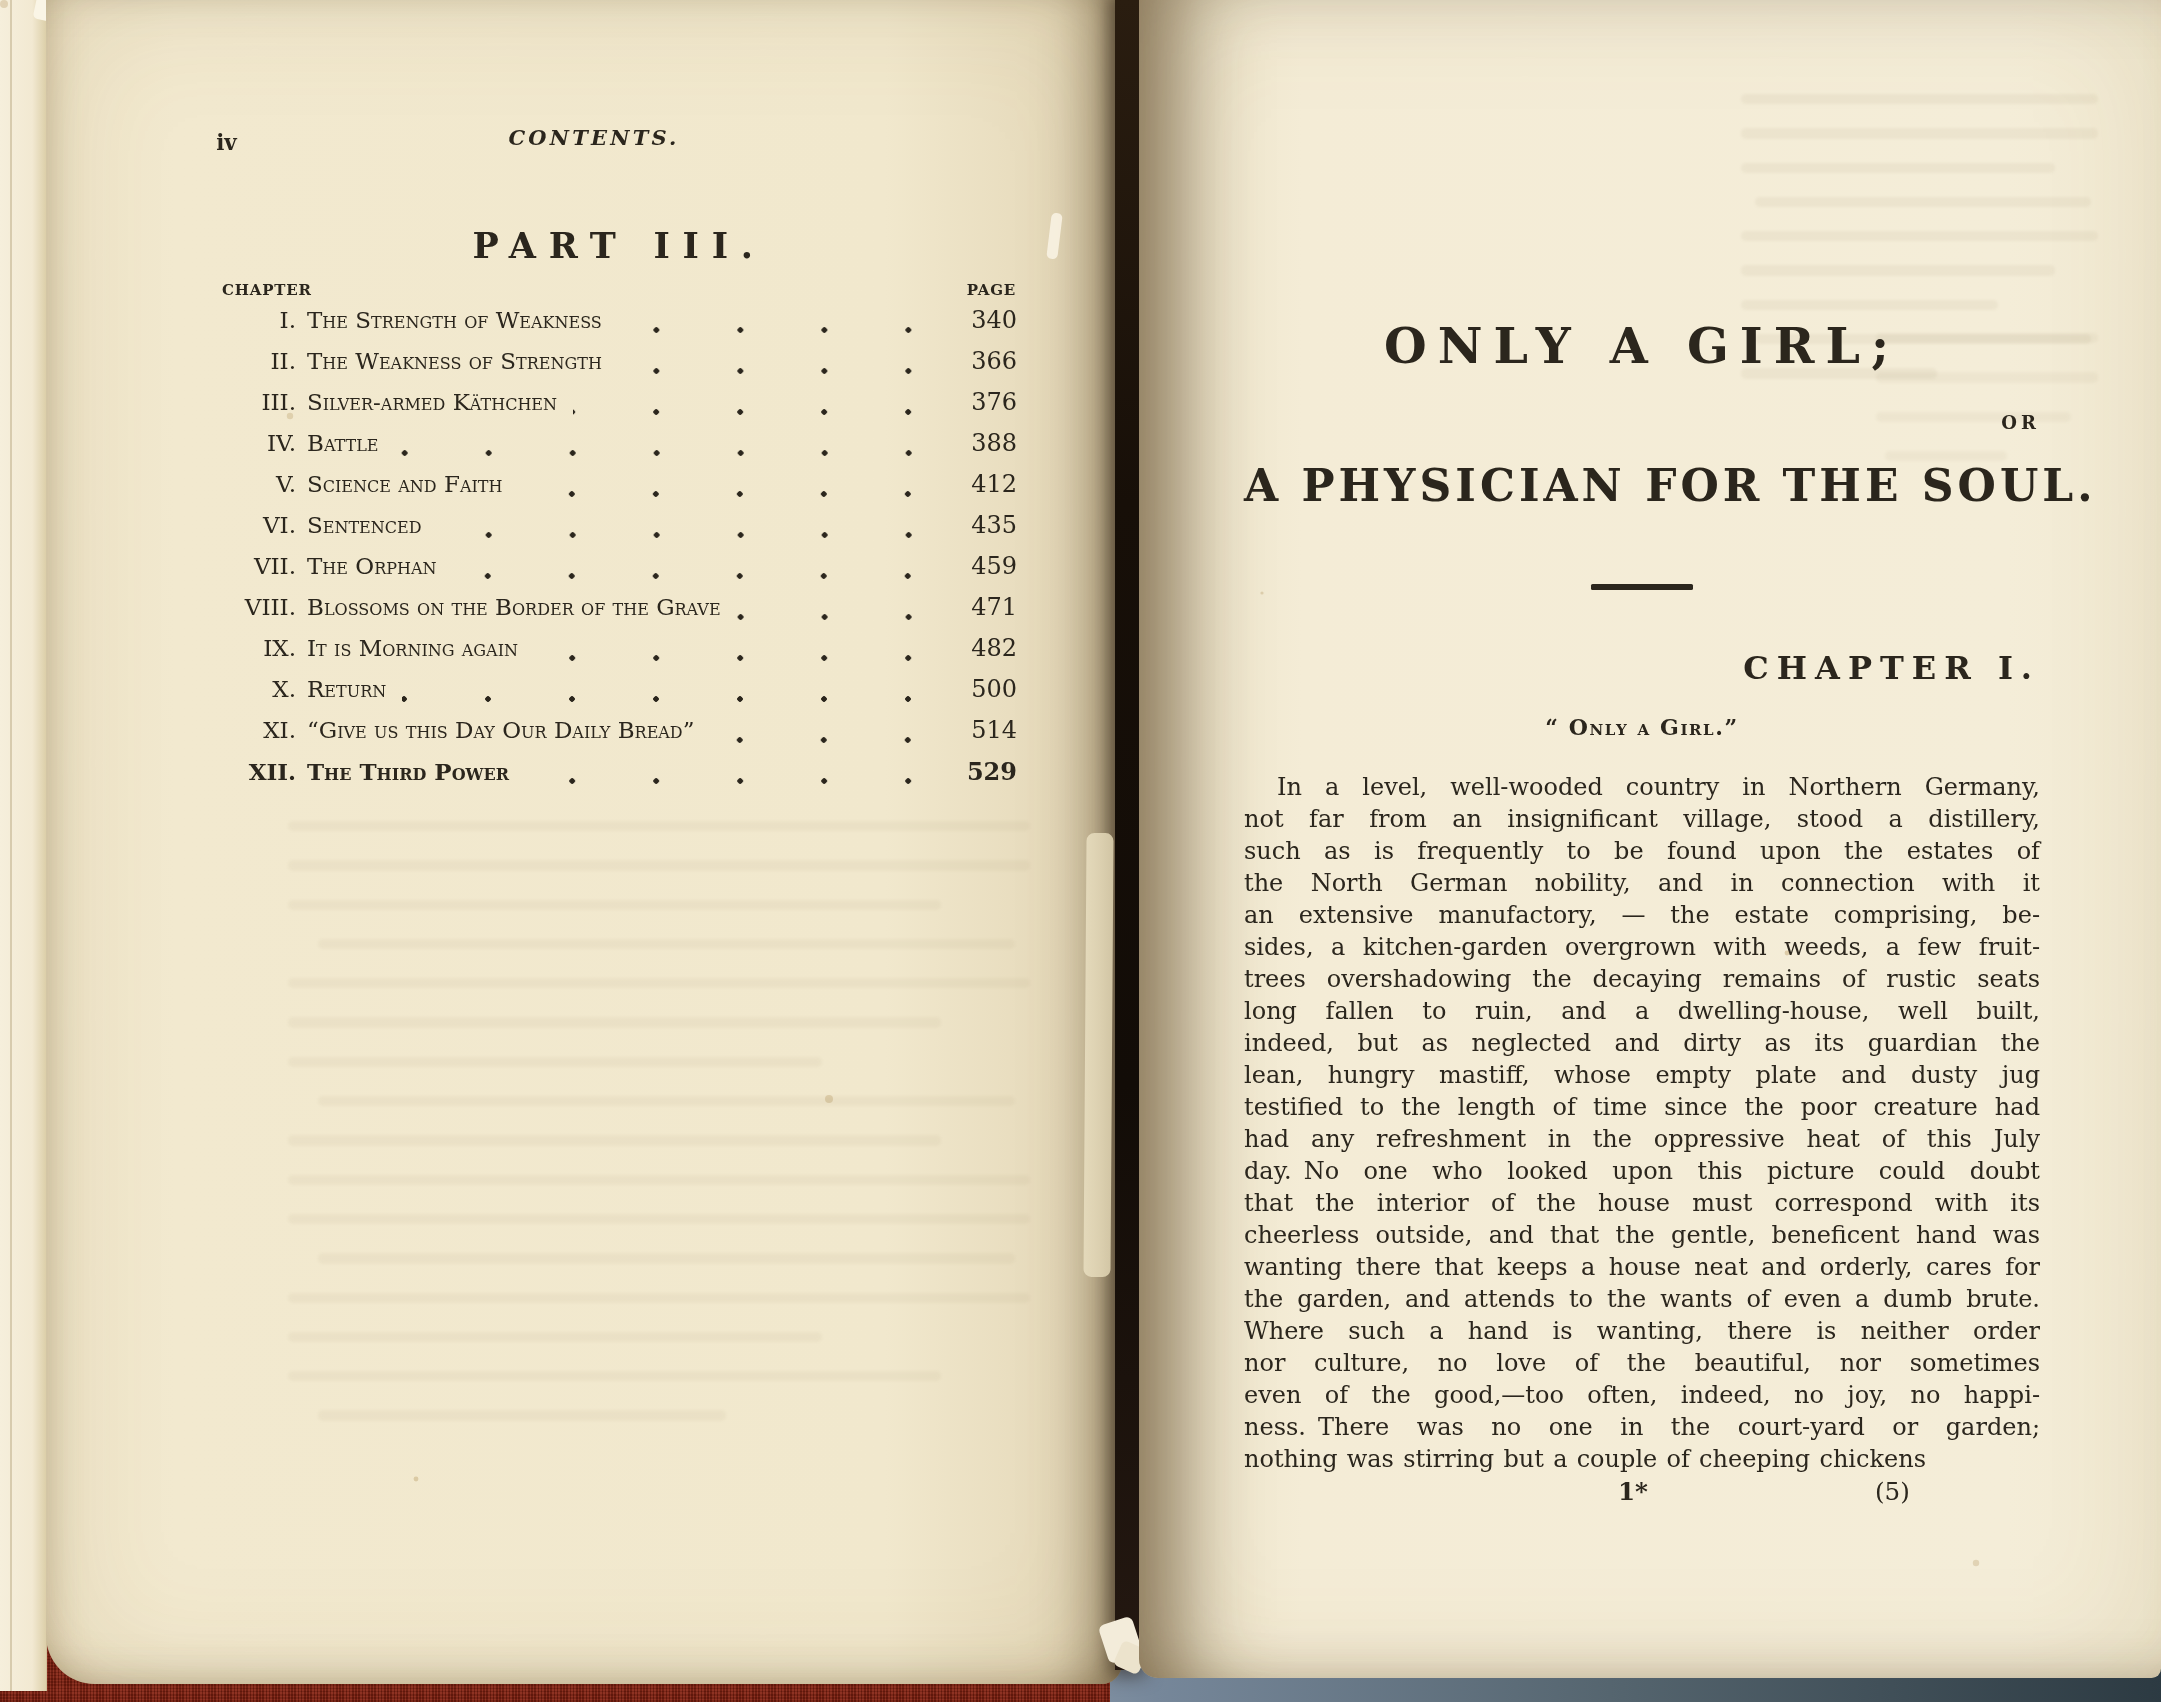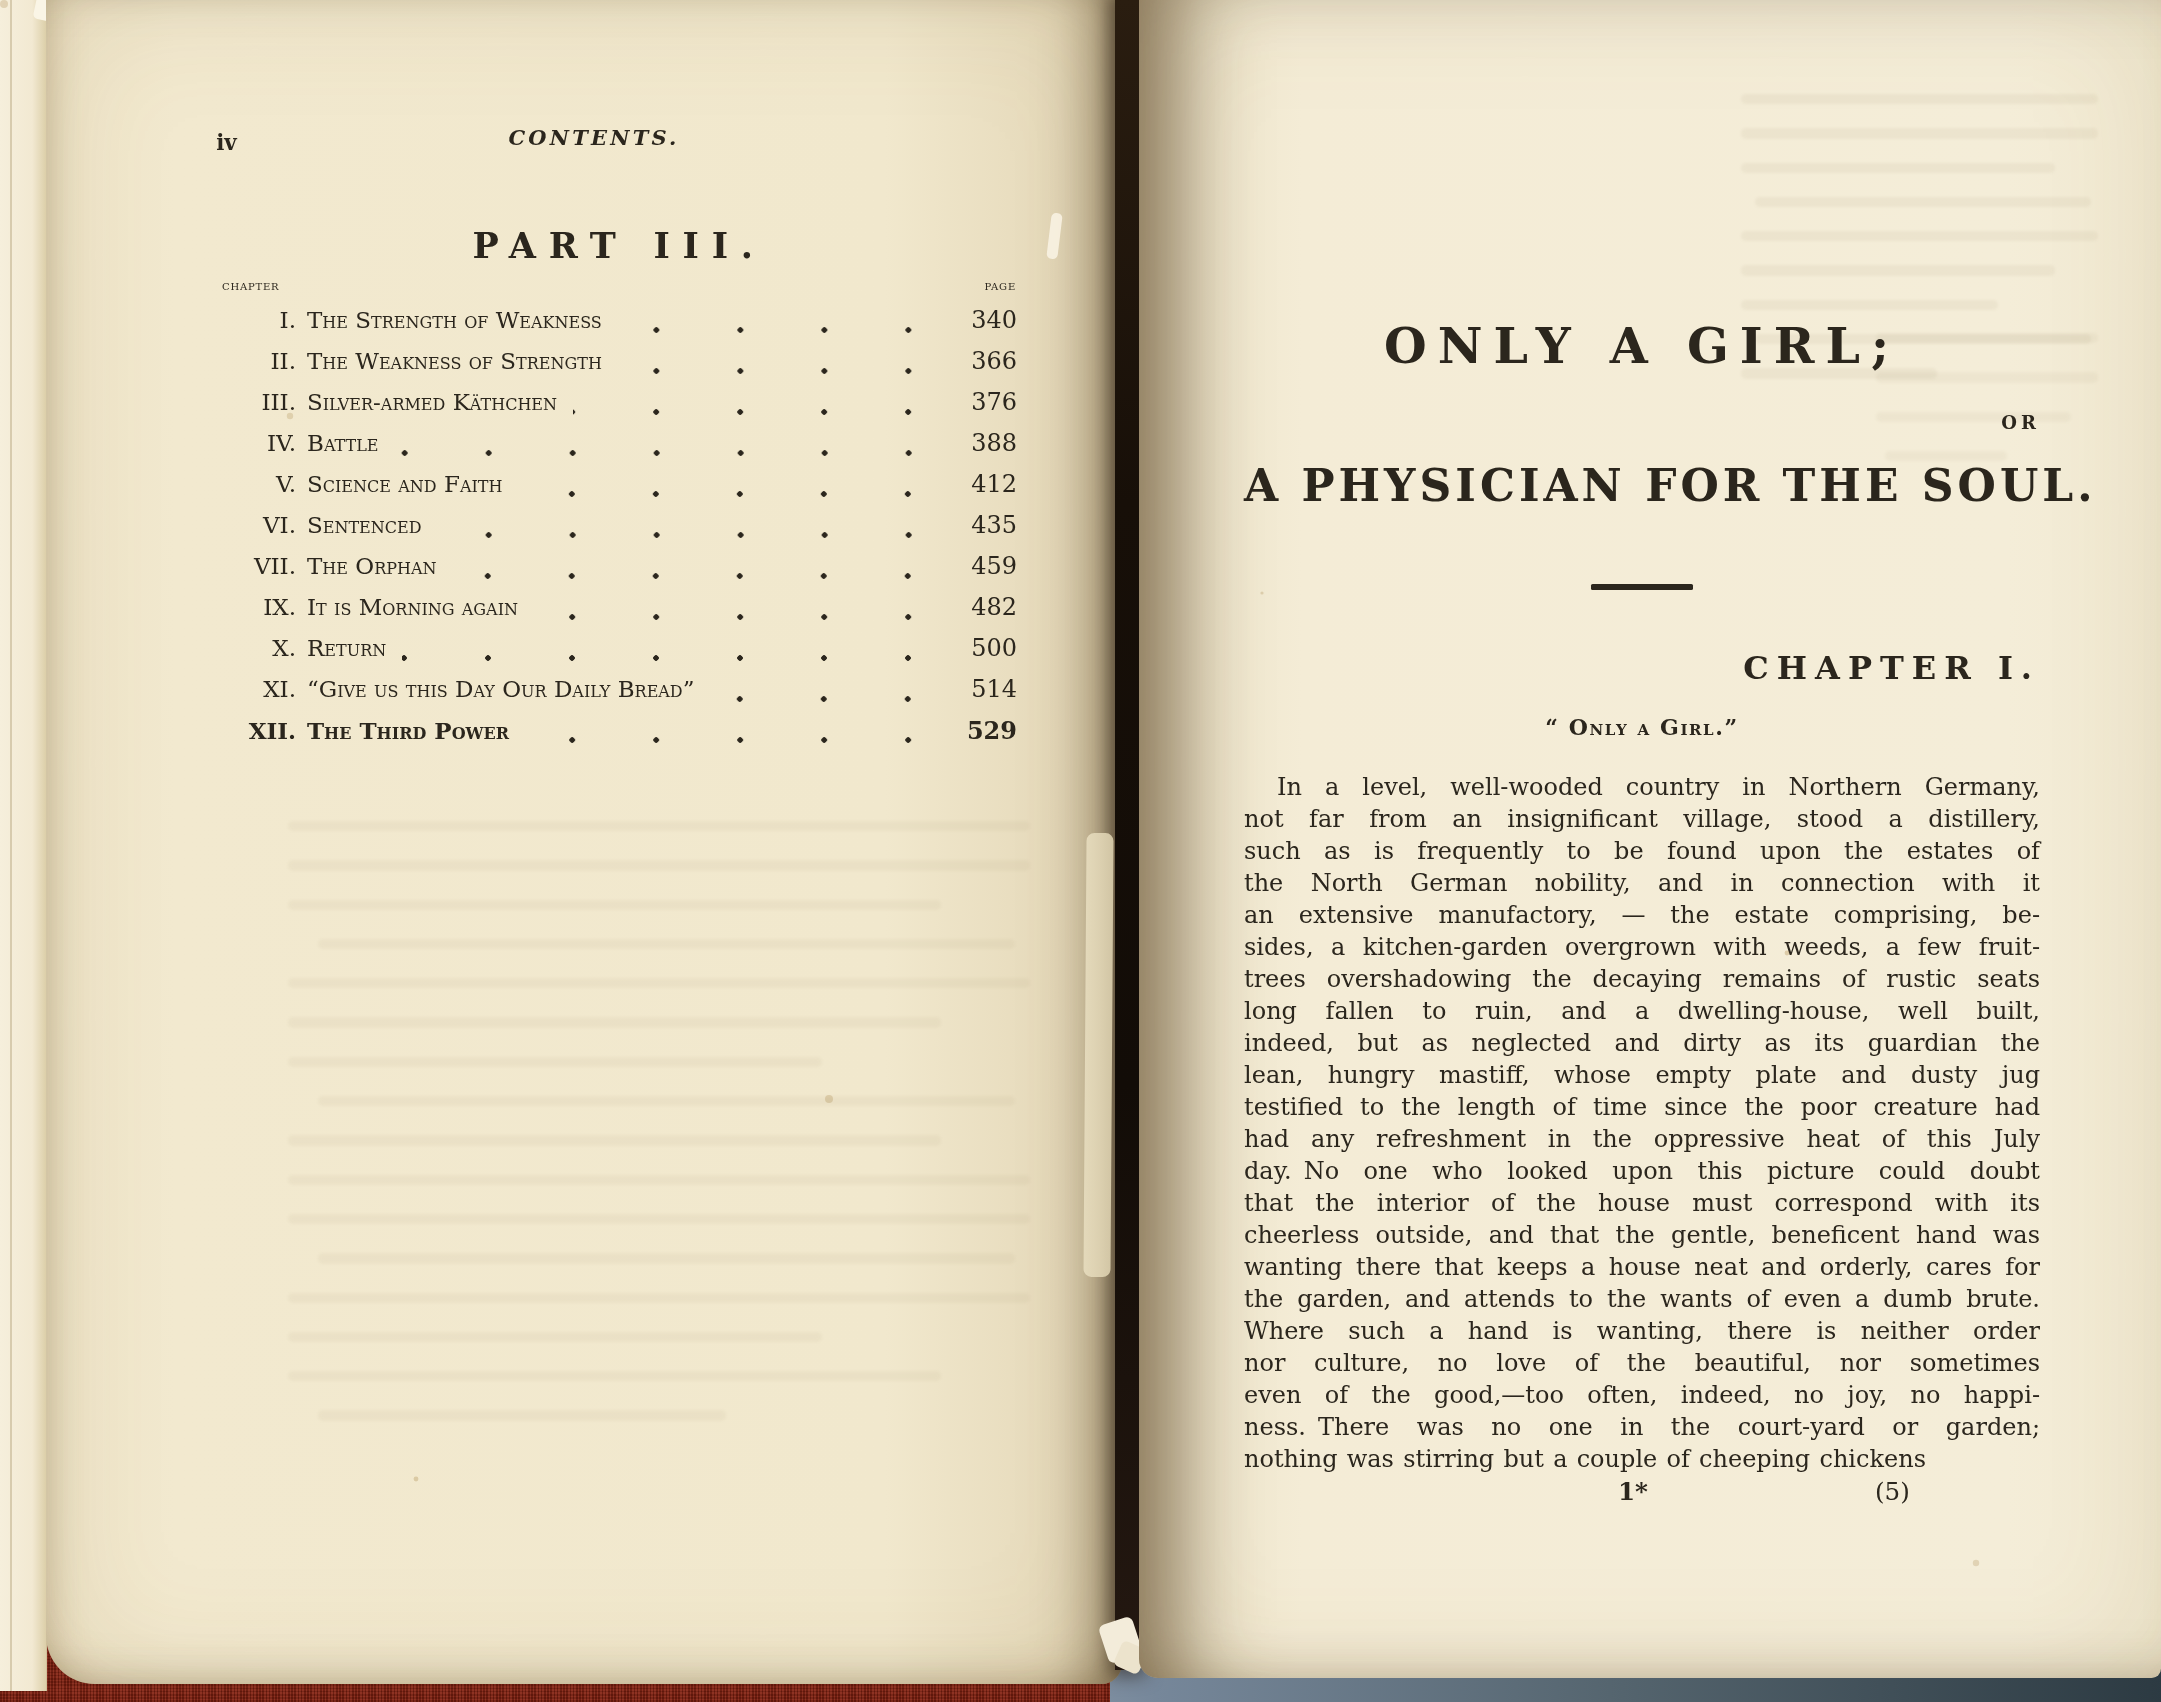--- a/index.html
+++ b/index.html
@@ -77,21 +77,21 @@
   .ghost .gl:last-child{width:55%;}
   
   .lp-header{position:absolute;left:175px;top:125px;width:796px;height:35px;}
   .folio{position:absolute;left:-4.8px;top:4.8px;font-size:21.4px;font-weight:bold;}
   .running-head{position:absolute;left:0;width:746px;text-align:center;
     font-size:21px;font-weight:bold;font-style:italic;letter-spacing:3.2px;}
   .part-heading{position:absolute;left:175px;top:225px;width:796px;text-align:center;
     font-size:35px;font-weight:bold;letter-spacing:12.7px;}
   .toc-colhead{position:absolute;left:176px;top:281px;width:794px;
     display:flex;justify-content:space-between;
-    font-size:10px;font-weight:normal;letter-spacing:0.8px;}
+    font-size:15px;font-weight:bold;letter-spacing:0.8px;}
   .toc{position:absolute;left:175px;top:306px;width:796px;}
   .toc-row{display:flex;align-items:baseline;height:41px;font-size:23px;
     font-variant-caps:small-caps;}
   .toc-num{width:75px;text-align:right;flex:none;}
   .toc-title{margin-left:11px;white-space:nowrap;}
   .toc-leader{flex:1;align-self:stretch;margin-left:16px;margin-right:4.8px;
     background-image:radial-gradient(circle,#2b261d 2.5px,rgba(0,0,0,0) 3px);
     background-size:84px 8px;background-repeat:repeat-x;
     background-position:right bottom 12.7px;}
   .toc-page{width:62px;text-align:right;flex:none;font-size:24px;}
@@ -179,20 +179,26 @@
         <span class="toc-leader"></span>
         <span class="toc-page">435</span>
       </div>
         <div class="toc-row" style="">
         <span class="toc-num">VII.</span>
         <span class="toc-title">The Orphan</span>
         <span class="toc-leader"></span>
         <span class="toc-page">459</span>
       </div>
         <div class="toc-row" style="">
+        <span class="toc-num">VIII.</span>
+        <span class="toc-title">Blossoms on the Border of the Grave</span>
+        <span class="toc-leader"></span>
+        <span class="toc-page">471</span>
+      </div>
+        <div class="toc-row" style="">
         <span class="toc-num">IX.</span>
         <span class="toc-title">It is Morning again</span>
         <span class="toc-leader"></span>
         <span class="toc-page">482</span>
       </div>
         <div class="toc-row" style="">
         <span class="toc-num">X.</span>
         <span class="toc-title">Return</span>
         <span class="toc-leader"></span>
         <span class="toc-page">500</span>

